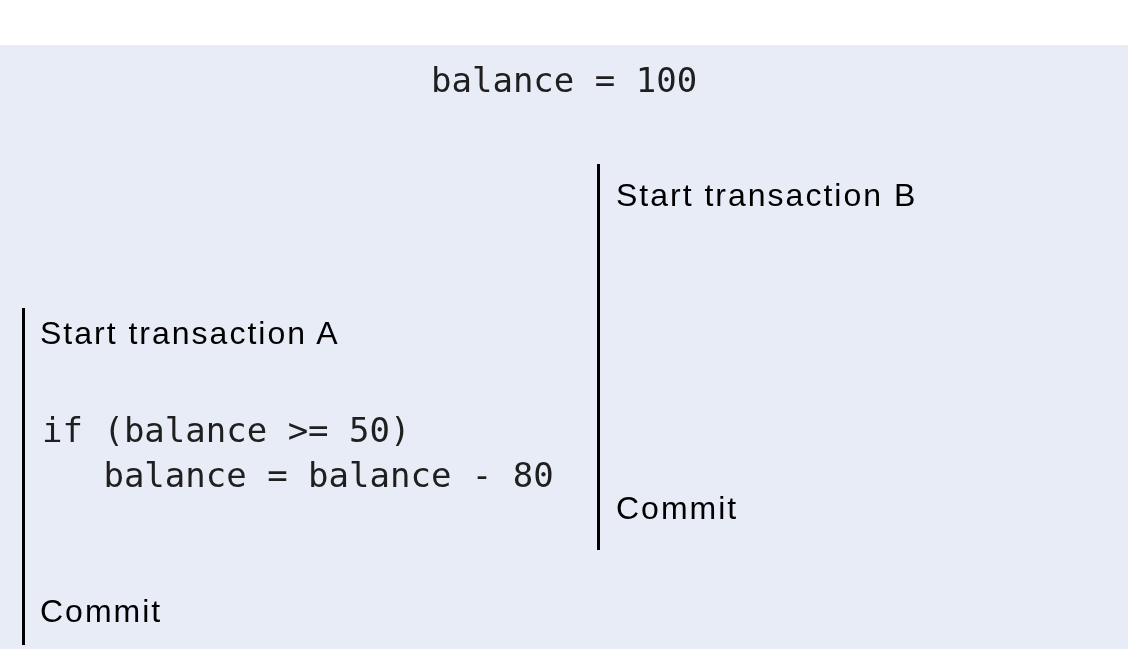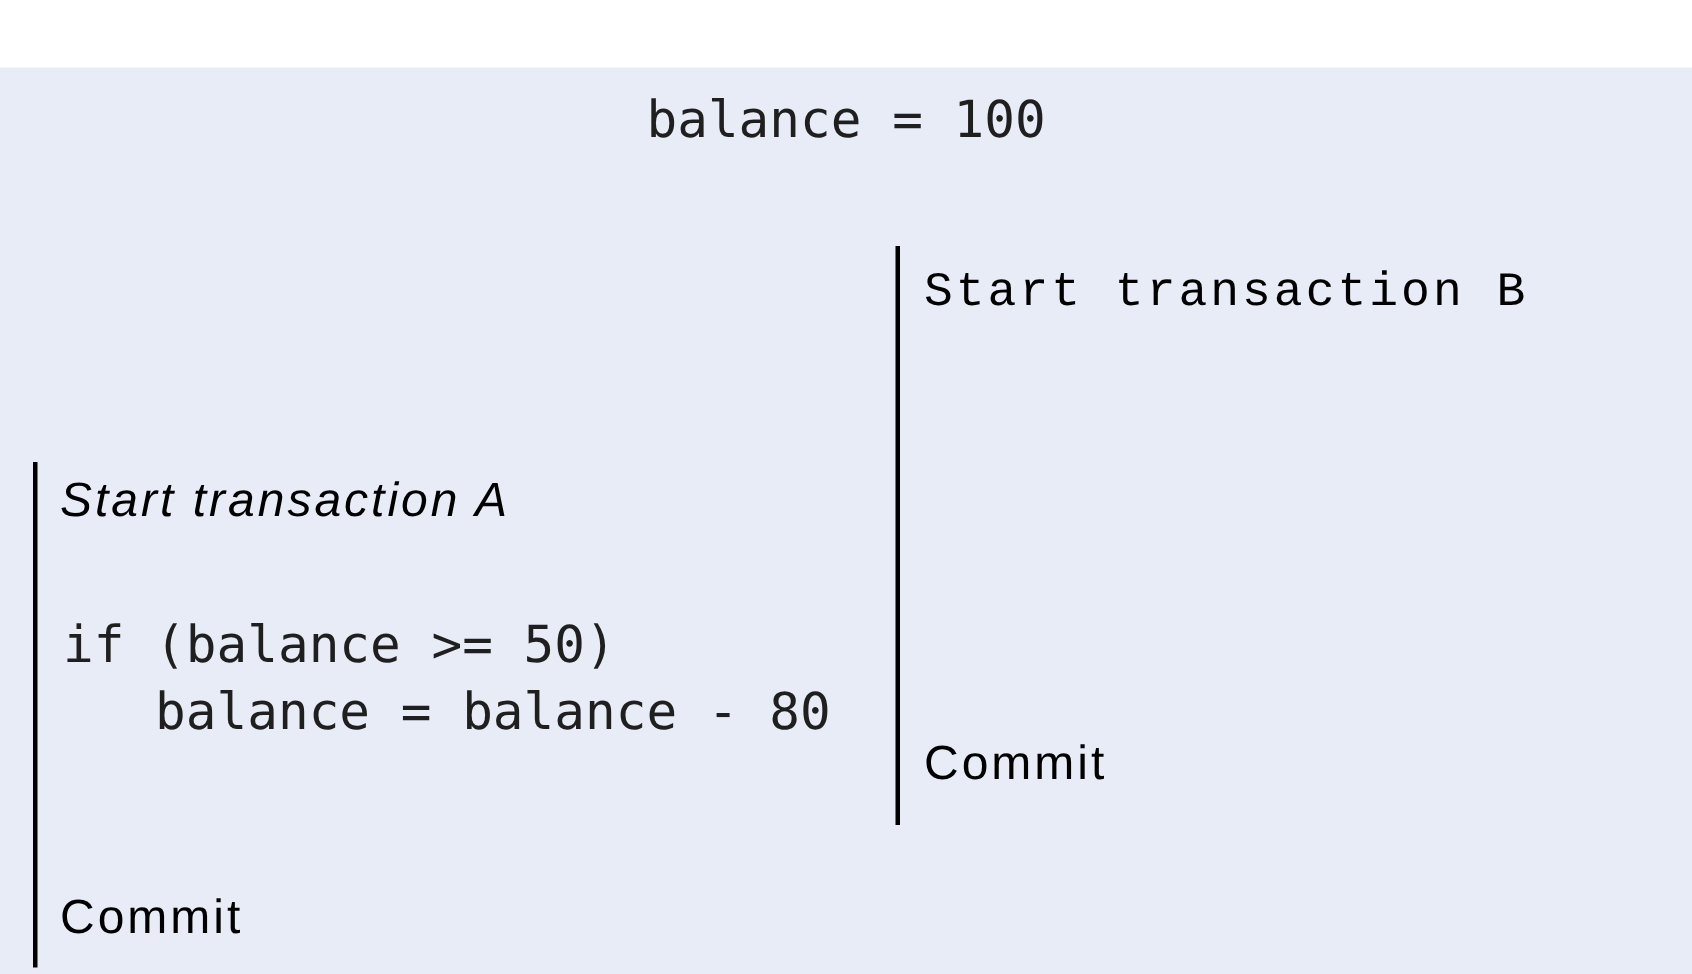--- a/index.html
+++ b/index.html
@@ -31,26 +31,26 @@
     line-height: 1.15;
   }
   .abs { position: absolute; }
   .timeline {
     position: absolute;
     width: 3px;
     background: #000000;
   }
   #title            { left: 431px; top: 16px;  }
   #timeline-a       { left: 22px;  top: 263px; height: 337px; }
-  #start-a          { left: 40px;  top: 270px; font-style: italic; }
+  #start-a          { left: 40px;  top: 270px; }
   #code-a-1         { left: 42px;  top: 366px; }
   #code-a-2         { left: 42px;  top: 411px; }
   #commit-a         { left: 40px;  top: 548px; }
   #timeline-b       { left: 597px; top: 119px; height: 386px; }
-  #start-b          { left: 616px; top: 132px; font-family: Liberation Mono, monospace; }
+  #start-b          { left: 616px; top: 132px; }
   #code-b-1         { left: 616px; top: 274px; }
   #commit-b         { left: 616px; top: 445px; }
 </style>
 </head>
 <body>
 
 <div class="canvas">
 
   <div id="title" class="abs mono">balance = 100</div>
 

